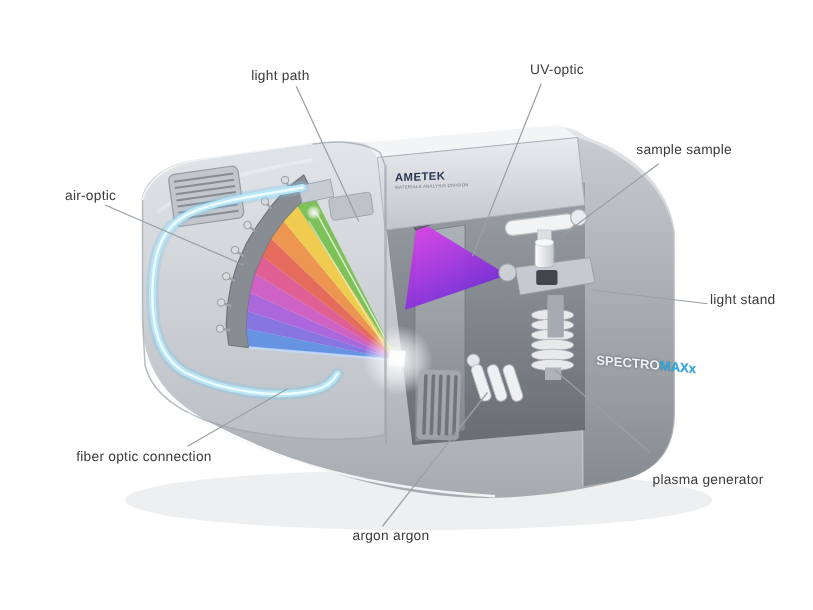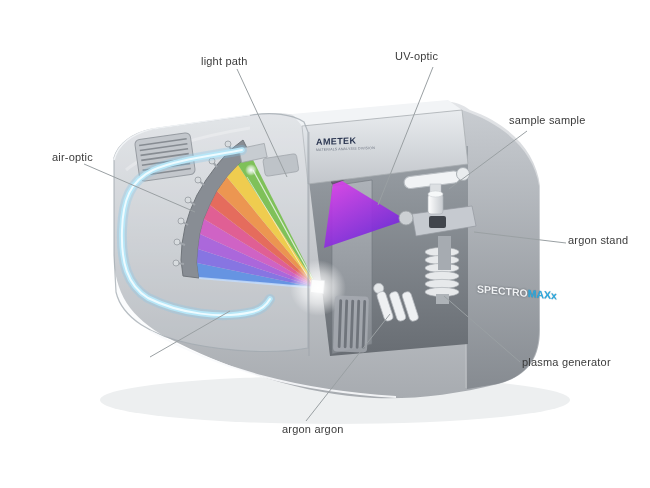--- a/index.html
+++ b/index.html
@@ -226,20 +226,21 @@
 
   <div class="brand-ametek">
     <span>AMETEK</span>
     <span class="tag">MATERIALS ANALYSIS DIVISION</span>
   </div>
   <div class="brand-spectro">
     <span class="s1">SPECTRO</span><span class="s2">MAXx</span>
   </div>
 
   <div class="callout" style="left:201px;top:55px">light path</div>
-  <div class="callout" style="left:395px;top:50px">UV-optic</div>
+  <div class="callout" style="left:424px;top:50px">UV-optic</div>
   <div class="callout" style="left:509px;top:114px">sample sample</div>
   <div class="callout" style="left:52px;top:151px">air-optic</div>
-  <div class="callout" style="left:568px;top:234px">argon stand</div>
-  <div class="callout" style="left:522px;top:356px">plasma generator</div>
+  <div class="callout" style="left:568px;top:234px">light stand</div>
+  <div class="callout" style="left:61px;top:360px">fiber optic connection</div>
+  <div class="callout" style="left:522px;top:378px">plasma generator</div>
   <div class="callout" style="left:282px;top:423px">argon argon</div>
 
 </div>
 
 </body></html>

